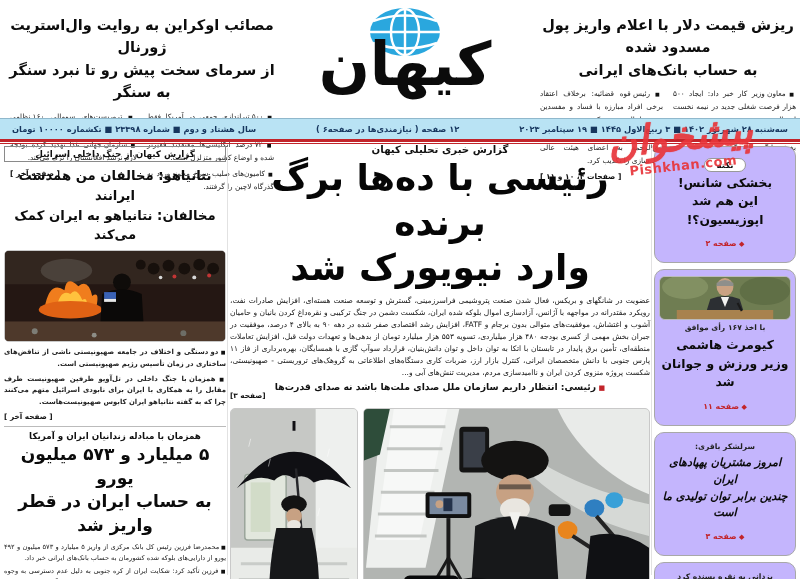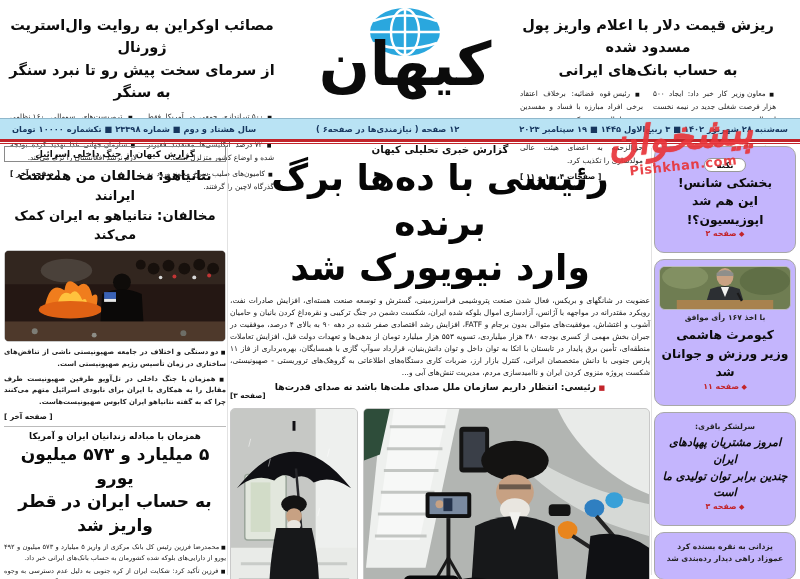--- a/index.html
+++ b/index.html
@@ -7,21 +7,21 @@
     width:800px; height:579px;
     font-family:"DejaVu Sans", sans-serif;
     background:#ffffff; overflow:hidden;
   }
   .page { position:relative; width:800px; height:579px; background:#fff; direction:rtl; overflow:hidden; }
 
   
   .top-story { position:absolute; top:14px; }
   .top-story .hl { font-weight:bold; color:#0d0d0d; text-align:center; font-size:14.5px; line-height:1.55; }
   .story-ukraine { left:6px; width:272px; }
-  .story-dollar { right:20px; width:264px; }
+  .story-dollar { right:0; width:264px; }
   .bul-cols { display:flex; gap:10px; margin-top:7px; padding:0 4px; }
   .bul-col { flex:1; }
   .sq-list { list-style:none; font-size:7.3px; color:#222; line-height:1.75; text-align:justify; }
   .sq-list li { margin-bottom:3px; }
   .sq-list li::before { content:"■ "; font-size:5px; color:#111; }
   .hdr-pageref { font-size:7.5px; font-weight:bold; color:#111; text-align:left; margin-top:4px; }
 
   .masthead { position:absolute; top:2px; left:288px; width:234px; height:114px; text-align:center; }
   .globe { position:absolute; top:4px; left:50%; transform:translateX(-50%); z-index:1; }
   .masthead-title {
@@ -72,21 +72,21 @@
   .photo-umbrella { width:128px; height:238px; }
 
   
   .col-east { position:absolute; top:146px; right:4px; width:142px; display:flex; flex-direction:column; gap:6px; }
   .e-box { position:relative; border:1px solid #a8a8a8; border-radius:10px; background:#c4b5fd; padding:6px 4px 14px; text-align:center; }
   .pill { display:inline-block; background:#fff; border:1px solid #999; border-radius:10px; font-size:8.6px; font-weight:bold; color:#111; padding:1px 12px; margin-top:-13px; position:relative; z-index:2; white-space:nowrap; }
   .e-kicker { font-size:7.6px; font-weight:bold; color:#222; margin-top:2px; line-height:1.6; }
   .e-hl { font-weight:bold; color:#0b0b0b; line-height:1.5; margin-top:2px; }
   .e-hl-lg { font-size:12.3px; }
   .e-hl-md { font-size:11.2px;font-style:italic; }
-  .page-link { display:block; margin-top:0; font-size:7.8px; font-weight:bold; color:#c2242a; }
+  .page-link { display:block; margin-top:10px; font-size:7.8px; font-weight:bold; color:#c2242a; }
   .page-link::before { content:"◆ "; font-size:7px; }
   .e-photo { width:100%; height:44px; border-radius:6px; overflow:hidden; border:1px solid #bbb; background:#889; }
   .e-photo svg { display:block; width:100%; height:100%; }
 
   
   .watermark { position:absolute; top:116px; left:596px; width:170px; z-index:40; text-align:center; color:#e8353a; transform:rotate(-6deg); pointer-events:none; opacity:.92; }
   .wm-name { font-size:40px; font-weight:900; font-style:italic; line-height:1; text-shadow:0 0 1px #e8353a; }
   .wm-domain { font-size:13px; font-weight:bold; margin-top:2px; letter-spacing:.5px; }
 </style>
 </head>

